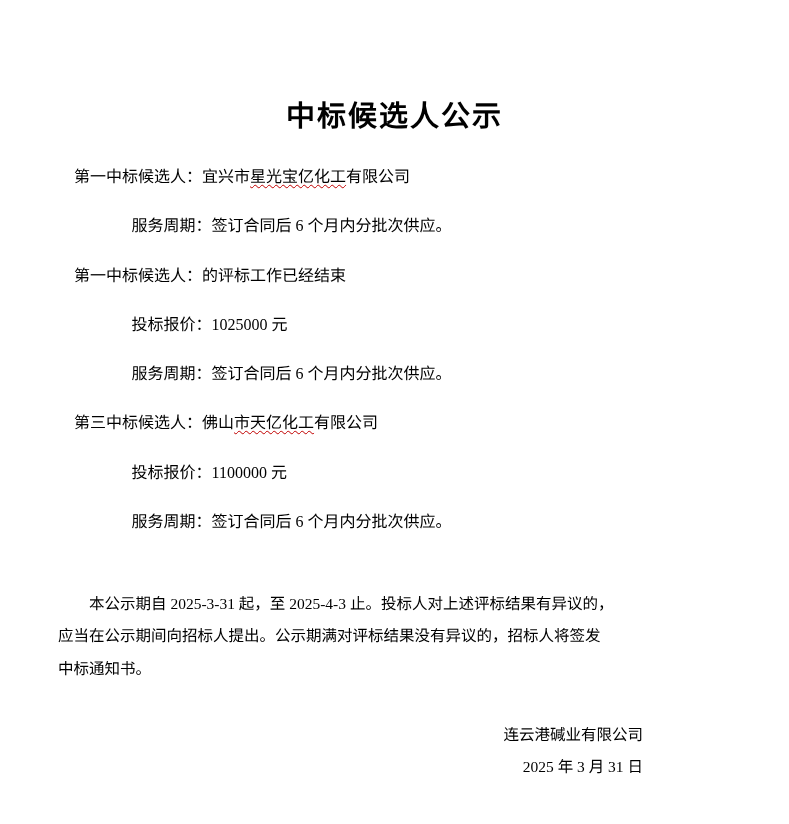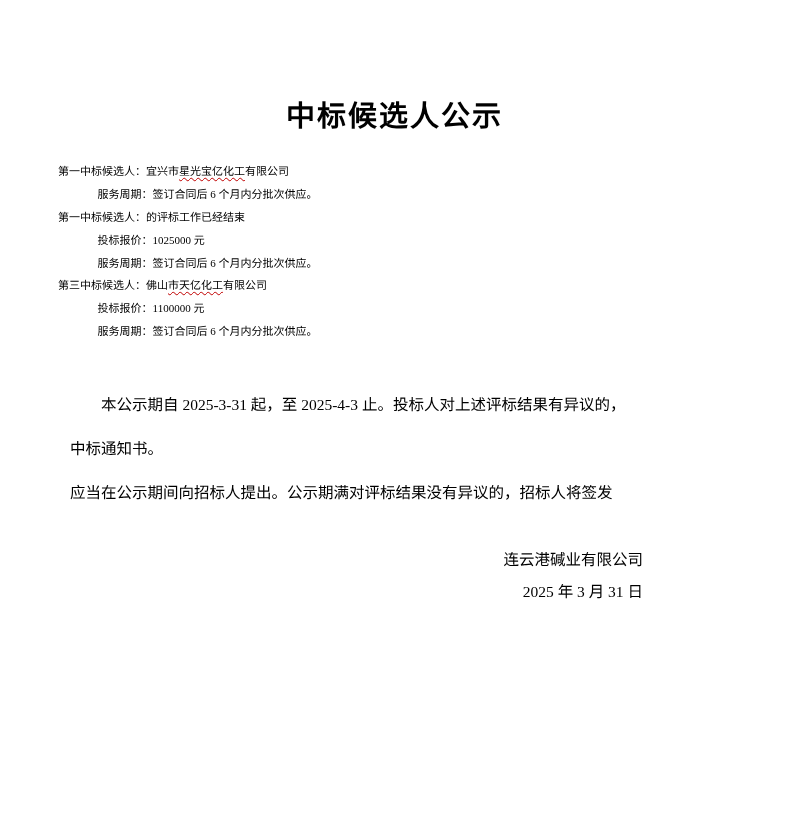--- a/index.html
+++ b/index.html
@@ -36,42 +36,42 @@
     text-align: justify;
     margin: 0;
   }
   .indent-2 {
     text-indent: 2em;
   }
   .bold {
     font-weight: bold;
   }
   .entry-line {
-    font-size: 11px;
+    font-size: 16px;
     line-height: 2.08;
-    margin: 0;
+    margin: 16px;
     white-space: nowrap;
   }
   .entry-sub {
     padding-left: 3.6em;
   }
   .spell-err {
     text-decoration: underline;
     text-decoration-style: wavy;
     text-decoration-color: #c00000;
     text-decoration-thickness: 1px;
     text-underline-offset: 2px;
   }
   .gap-block {
     height: 34px;
   }
   .closing {
     font-size: 15.5px;
     line-height: 2.08;
-    margin: 12px;
+    margin: 0;
     text-align: justify;
   }
   .sign-block {
     margin-top: 34px;
     text-align: right;
     padding-right: 88px;
   }
   .sign-line {
     font-size: 15.5px;
     line-height: 2.1;
@@ -111,21 +111,21 @@
   <p class="entry-line entry-sub">
     <span>投标报价：</span><span>1100000 元</span>
   </p>
   <p class="entry-line entry-sub">
     <span>服务周期：</span><span>签订合同后 6 个月内分批次供应。</span>
   </p>
 
   <div class="gap-block"></div>
 
   <p class="closing indent-2">本公示期自 2025-3-31 起，至 2025-4-3 止。投标人对上述评标结果有异议的，</p>
+  <p class="closing">应当在公示期间向招标人提出。公示期满对评标结果没有异议的，招标人将签发</p>
   <p class="closing">中标通知书。</p>
-  <p class="closing">应当在公示期间向招标人提出。公示期满对评标结果没有异议的，招标人将签发</p>
 
   <div class="sign-block">
     <div class="sign-line">连云港碱业有限公司</div>
     <div class="sign-line">2025 年 3 月 31 日</div>
   </div>
 
 </div>
 
 </body></html>

